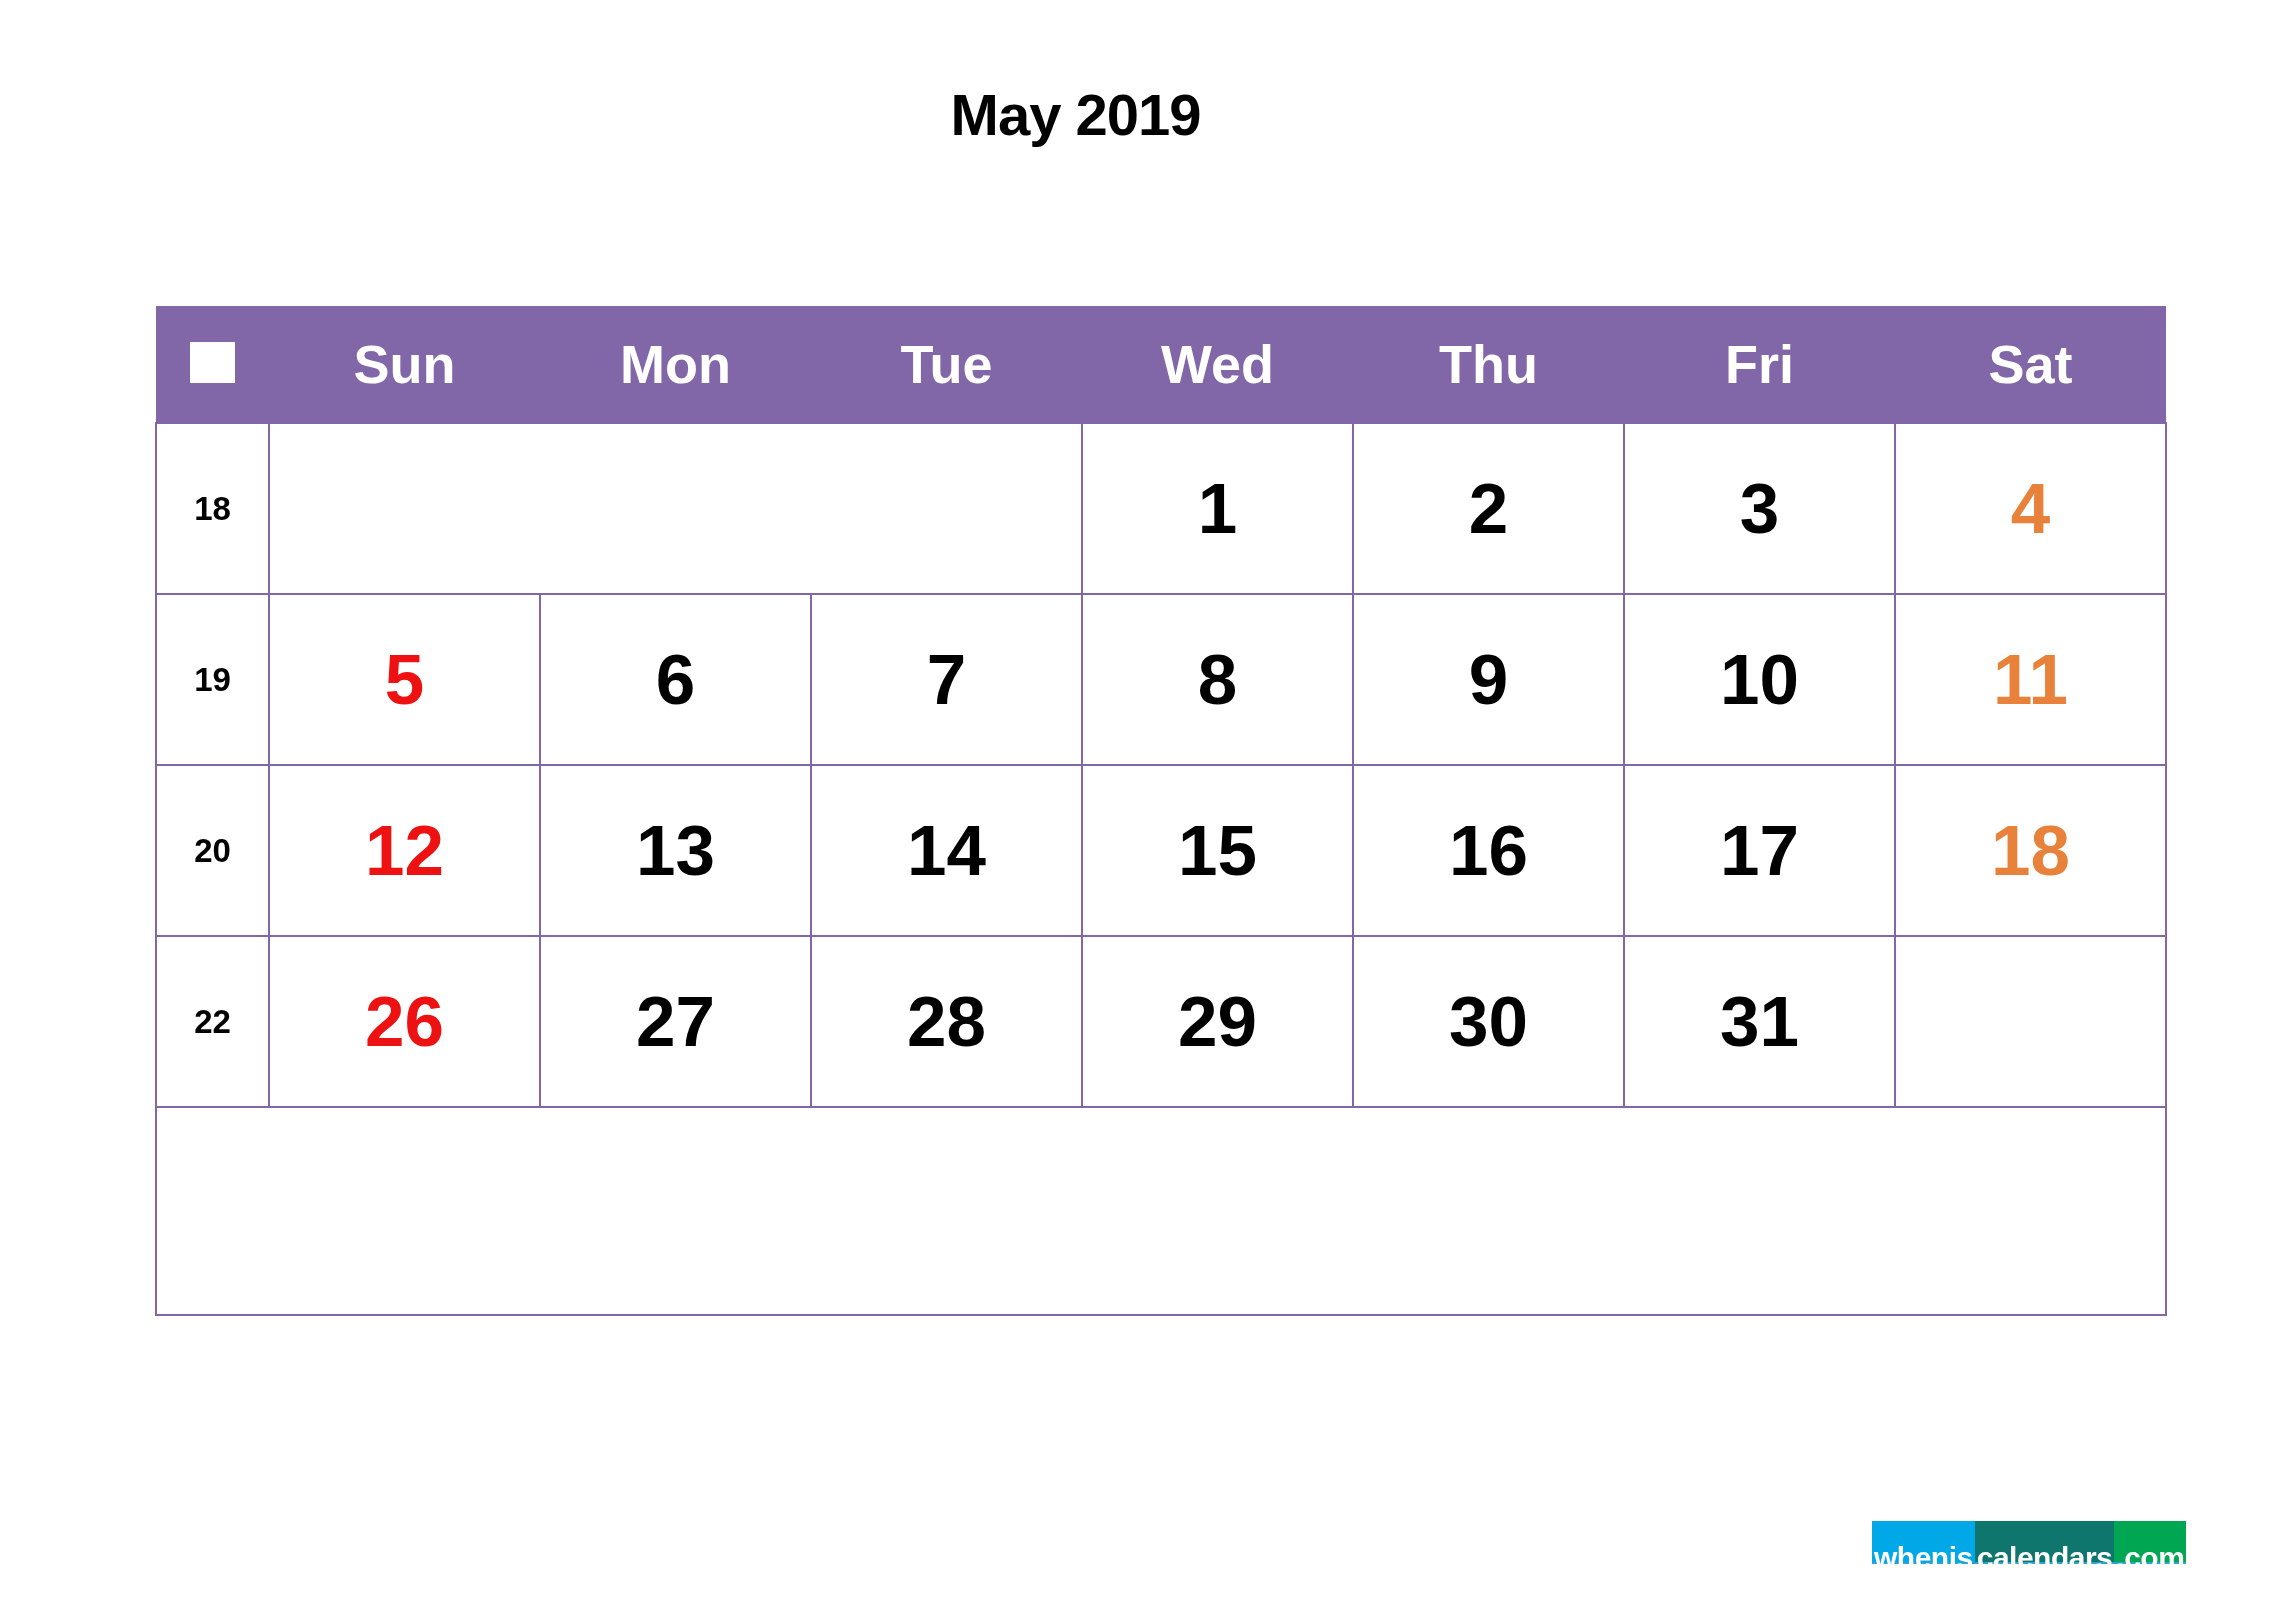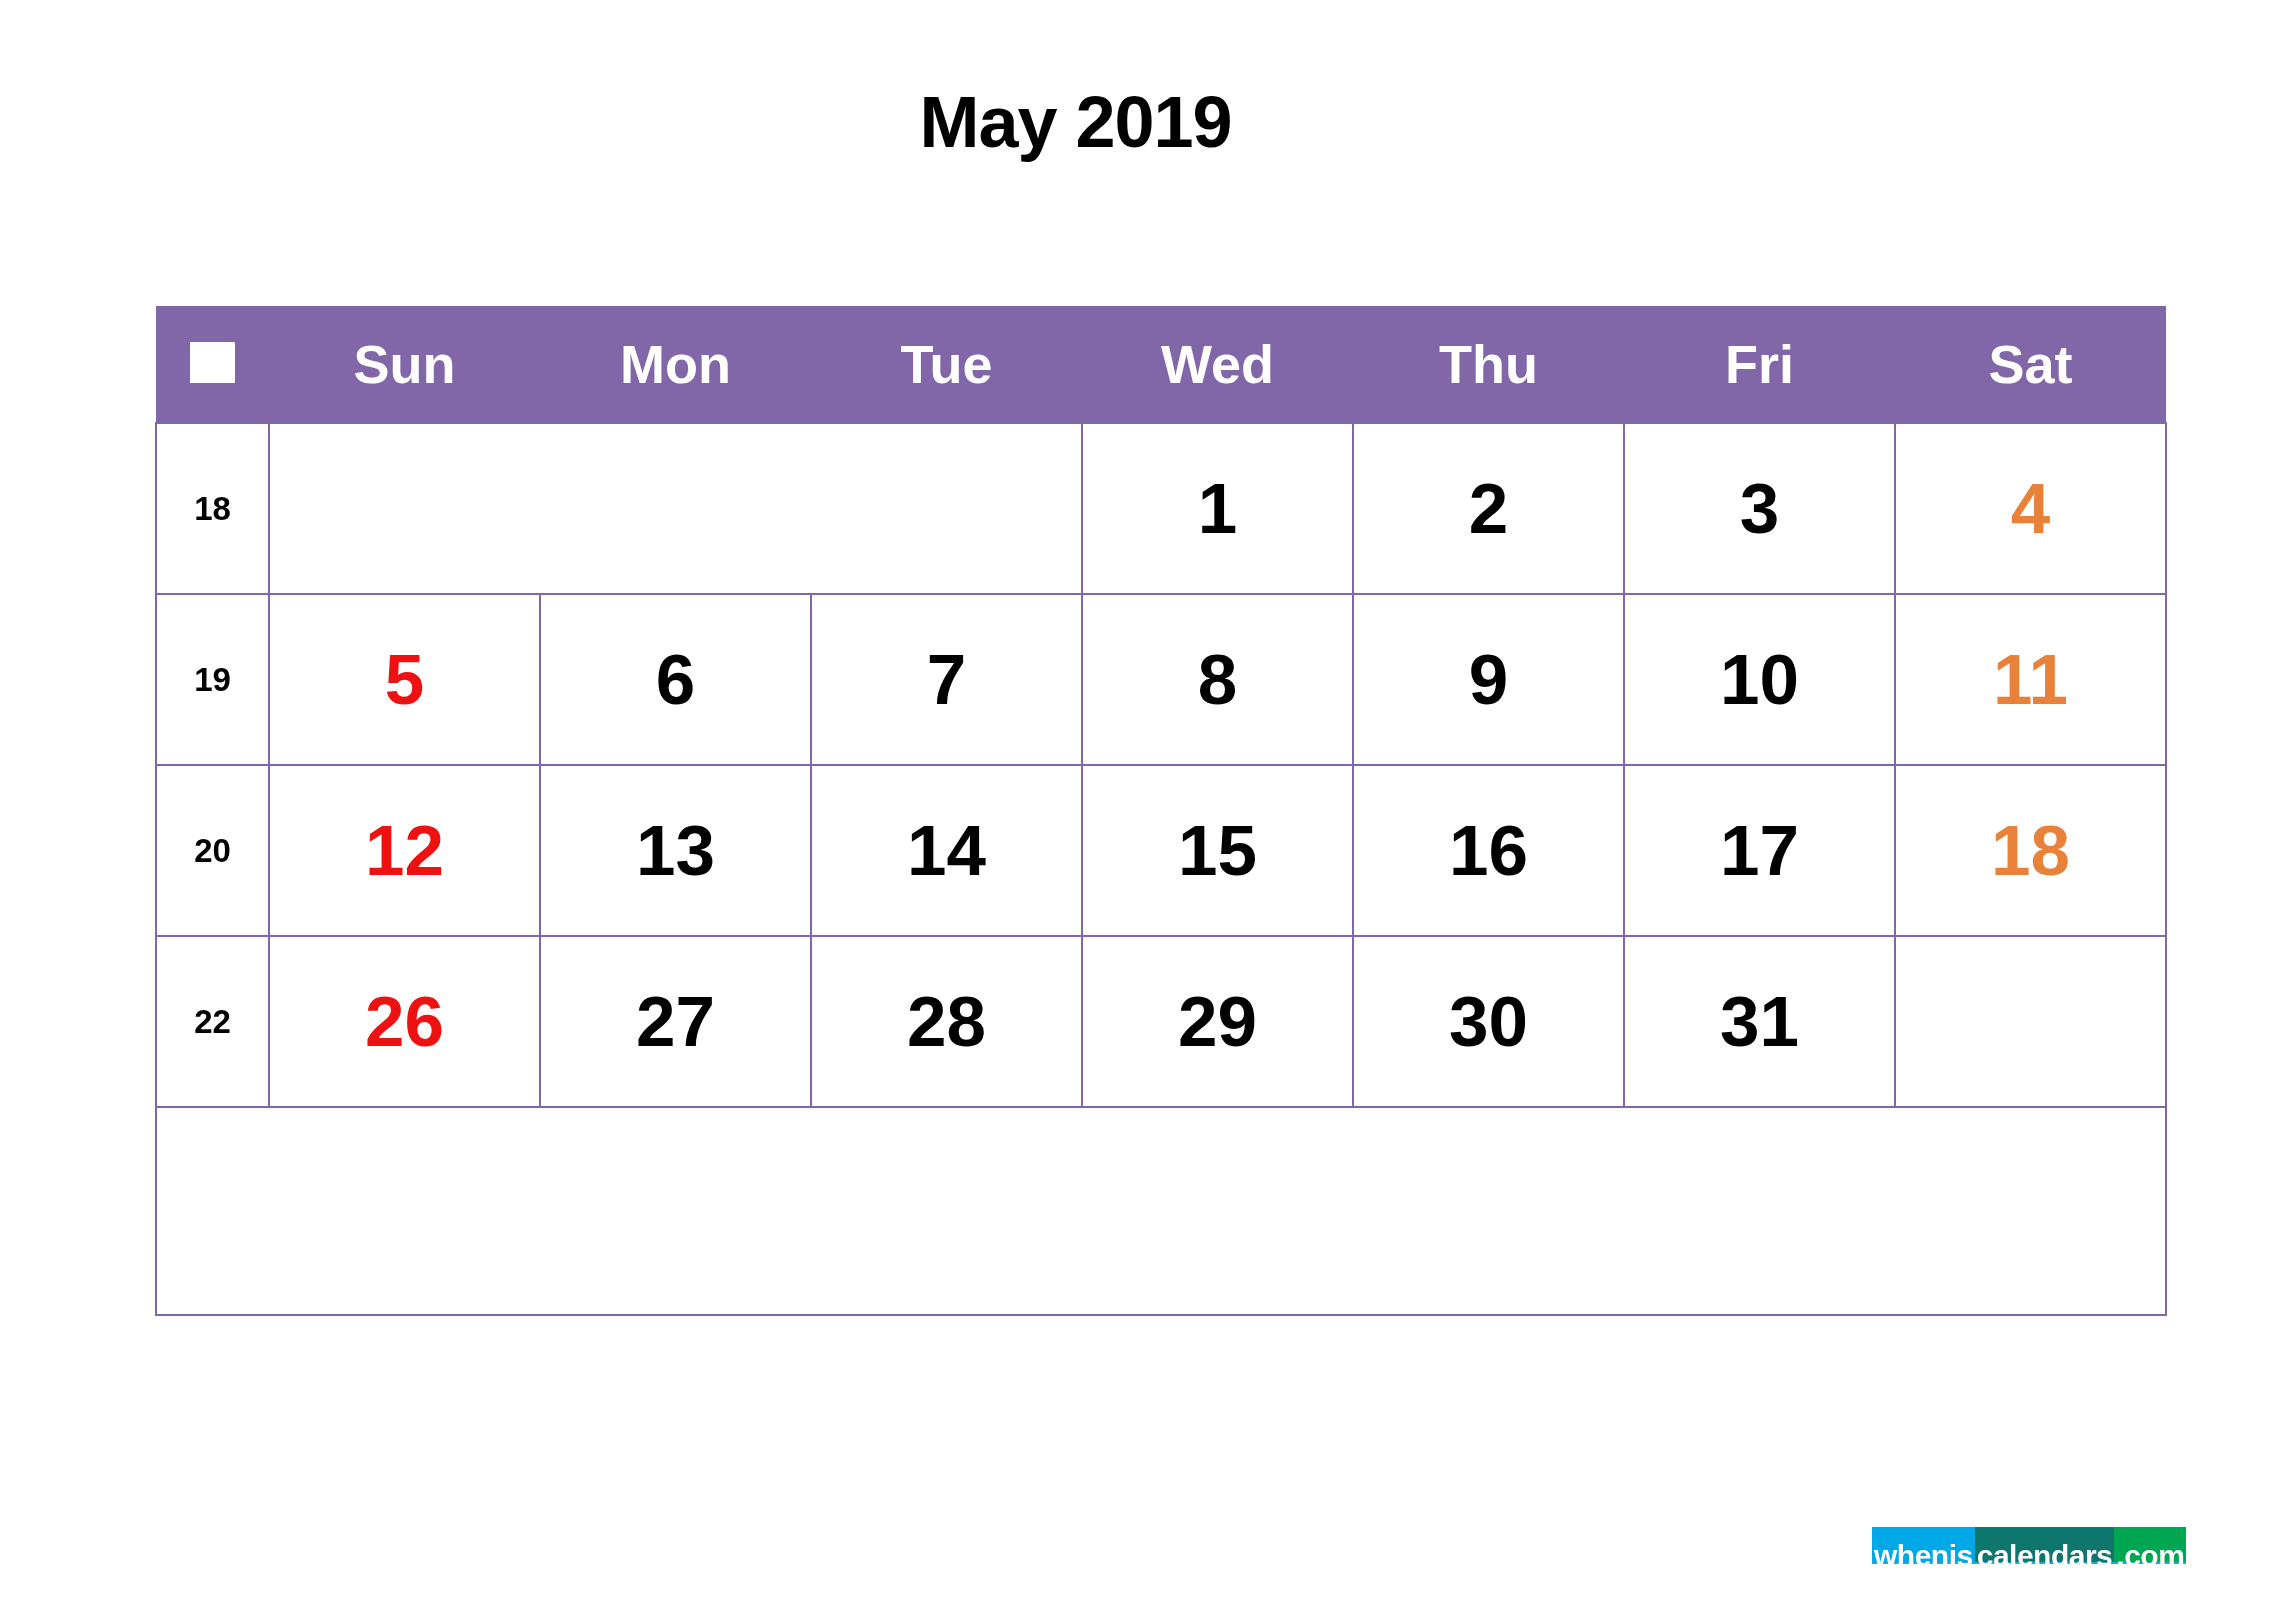--- a/index.html
+++ b/index.html
@@ -15,21 +15,21 @@
     overflow: hidden;
   }
 
   
   #page-title {
     position: absolute;
     left: 0;
     top: 86px;
     width: 2155px;
     text-align: center;
-    font-size: 72px;
+    font-size: 58px;
     font-weight: bold;
     letter-spacing: -1px;
     color: #000000;
     line-height: 1;
   }
   #title-inner {
     display: inline-block;
     margin-left: -3.9px;
   }
 
@@ -114,23 +114,22 @@
     height: 41px;
     display: flex;
     align-items: stretch;
     font-size: 30px;
     font-weight: bold;
     line-height: 41px;
     color: #ffffff;
     border-bottom: 2.9px solid #2aa4d6;
   }
   #site-logo span {
-    padding: 8px 2px;
+    padding: 16px 2px;
     letter-spacing: -0.5px;
-    margin-top: 6px;
   }
   .lg-blue  { background: #00A8E8; }
   .lg-red   { background: #0f766e; }
   .lg-green { background: #00A651; text-align: center; }
 </style>
 </head>
 <body>
 
 <div id="page-title">
   <span id="title-inner">May 2019</span>

